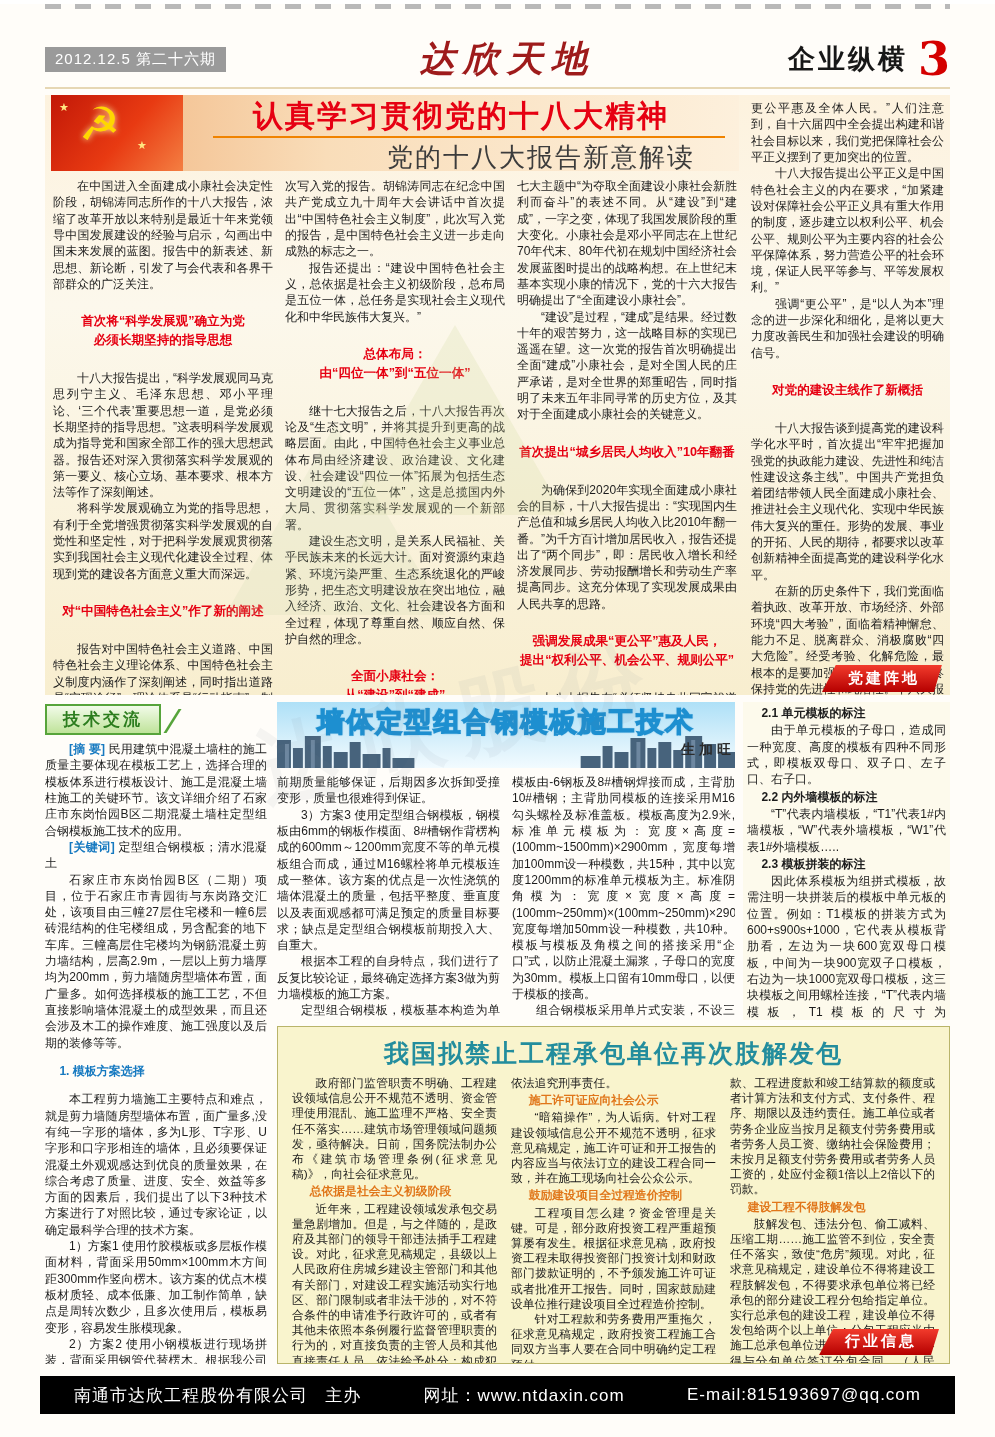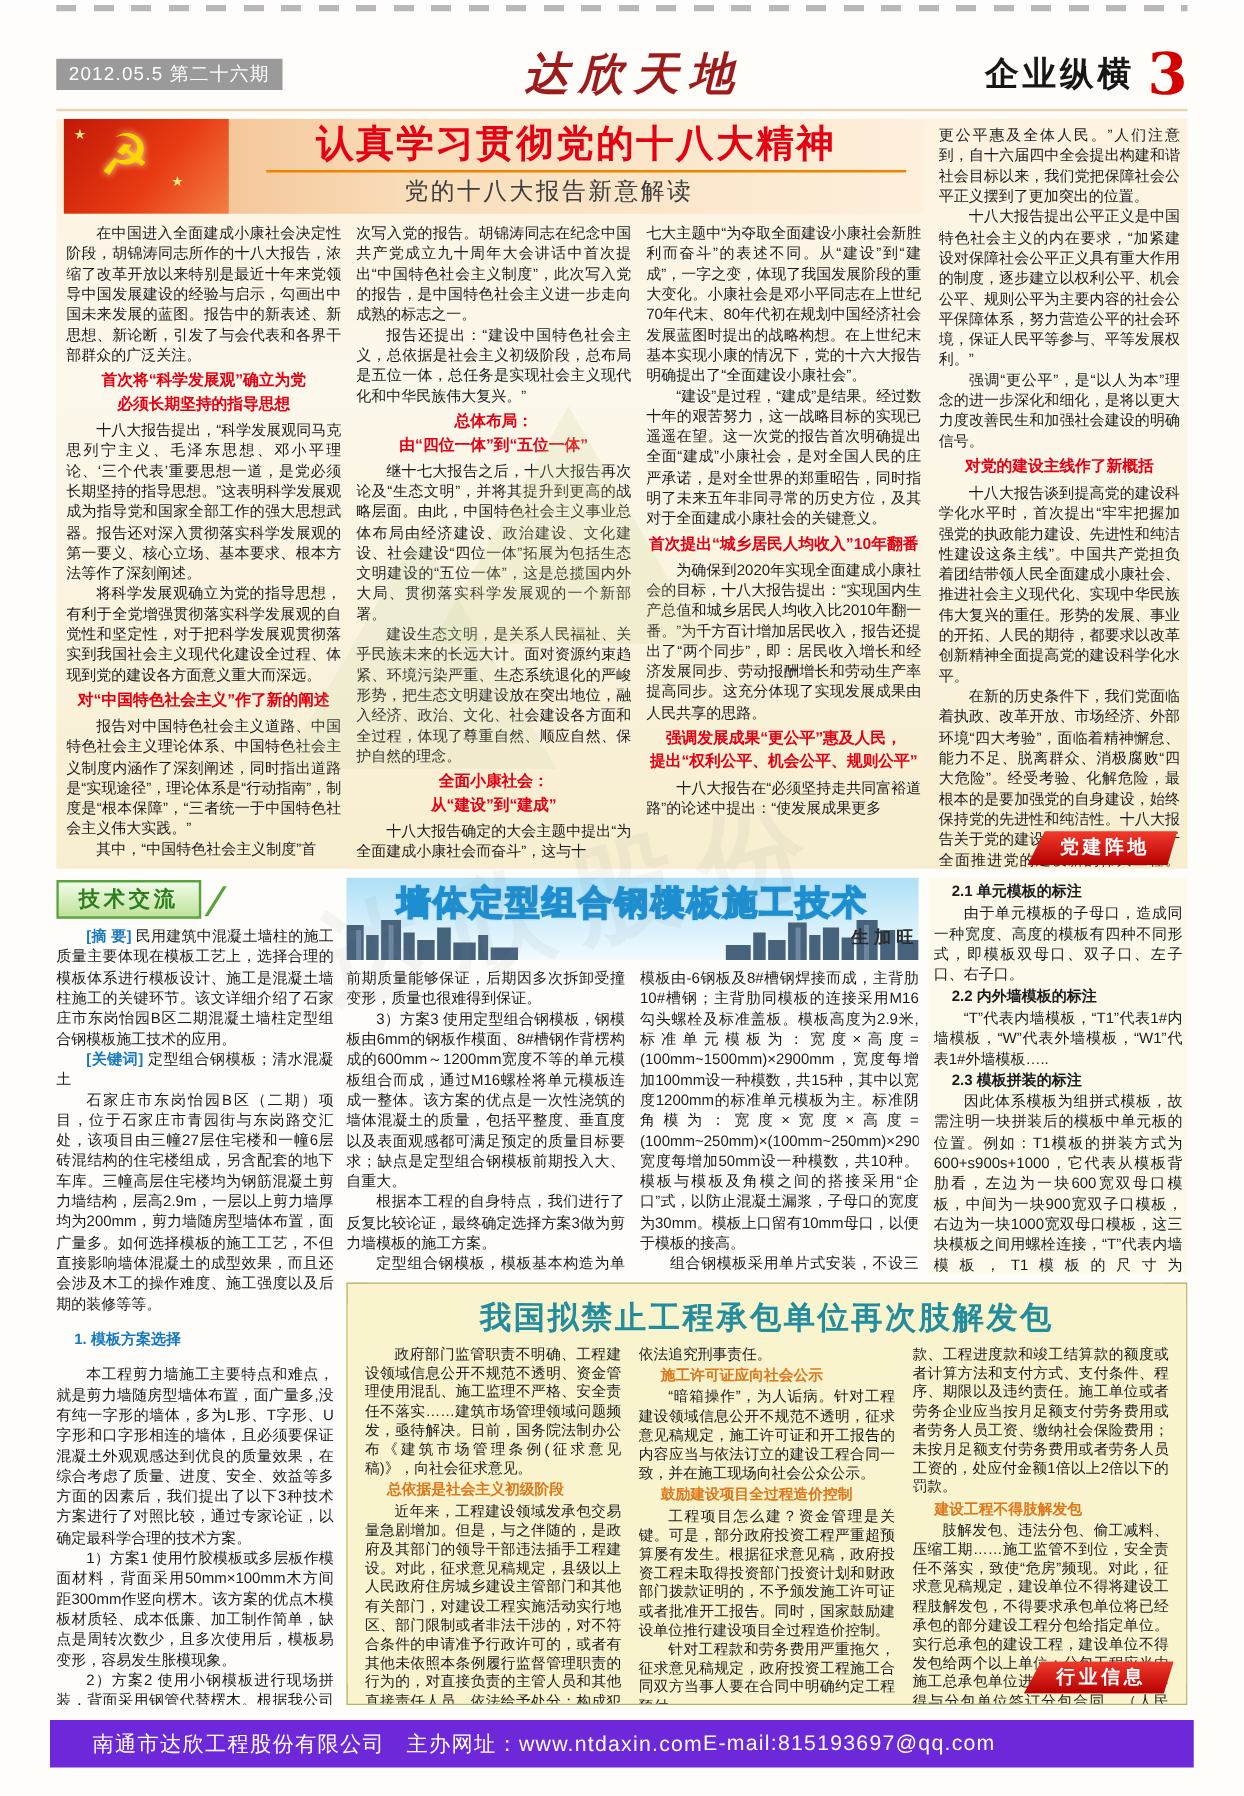--- a/index.html
+++ b/index.html
@@ -21,30 +21,30 @@
   .main-article{margin:6px 45px 0;height:600px;background:linear-gradient(180deg,#fdf2de 0%,#fcf8ec 35%,#f8eecf 100%);position:relative;overflow:hidden;padding:0 6px;box-sizing:border-box;}
   .main-grid{display:flex;height:100%;}
   .left-three{width:688px;display:flex;flex-direction:column;}
   .banner{height:76px;display:flex;background:linear-gradient(90deg,#f0b27c 0%,#f9ddb9 40%,#fdf0dc 100%);position:relative;overflow:hidden;flex:none;}
   .flag{width:132px;height:100%;background:linear-gradient(130deg,#c21807 0%,#e83a12 55%,#f47f42 100%);position:relative;flex:none;}
   .flag .emblem{position:absolute;left:28px;top:2px;font-size:46px;color:#ffd700;text-shadow:0 0 6px #fff3a0;}
   .flag .star{position:absolute;color:#ffe680;font-size:11px;}
   .banner-text{flex:1;text-align:center;padding-top:3px;}
   .main-title{color:#e60012;font-size:30px;font-weight:bold;letter-spacing:2px;line-height:1.2;}
   .title-rule{border:none;border-top:2px solid #f08300;margin:2px 14px 2px 30px;}
-  .main-subtitle{color:#3c3c3c;font-size:19px;letter-spacing:2px;padding-right:44px;}
+  .main-subtitle{color:#3c3c3c;font-size:26px;letter-spacing:2px;text-align:right;padding-right:44px;}
   .three-cols{display:flex;gap:12px;padding:7px 2px 0 2px;flex:1;overflow:hidden;}
   .ncol{flex:1;overflow:hidden;}
   .col4{flex:1;margin-left:12px;padding-top:5px;position:relative;overflow:hidden;}
 
   .coltext{font-size:12px;line-height:1.36;text-align:justify;color:#1c1c1c;}
   .blk{margin:0;}
   .blk-p{text-indent:2em;}
   .blk-c{text-indent:0;}
-  .blk-h{color:#e60012;font-weight:bold;text-align:center;font-size:12.6px;line-height:1.5;margin:3px 0;white-space:pre-line;text-indent:0;}
+  .blk-h{color:#e60012;font-weight:bold;text-align:center;font-size:12.6px;line-height:1.5;margin:20px 0;white-space:pre-line;text-indent:0;}
   .blk-hb{color:#1679c0;font-weight:bold;text-indent:1.2em;margin:12px 0;}
   .blk-hd{font-weight:bold;text-indent:1.2em;margin:1px 0;}
   .blk-ho{color:#e0761a;font-weight:bold;text-indent:1.5em;margin:2px 0;}
   .kw{color:#1679c0;font-weight:bold;}
 
   .ribbon-red{position:absolute;bottom:3px;right:2px;background:linear-gradient(180deg,#f23b2c,#b50000);color:#fff;font-weight:bold;font-size:15px;letter-spacing:3px;padding:3px 22px 4px 26px;clip-path:polygon(14px 0,100% 0,calc(100% - 8px) 100%,0 100%);text-indent:0;}
   .ribbon-red:before{content:"";}
 
   
   .middle{margin:7px 45px 0;display:flex;gap:10px;height:662px;overflow:hidden;}
@@ -65,37 +65,37 @@
   .ybox-title{text-align:center;color:#238d9d;font-size:25px;font-weight:bold;letter-spacing:2px;margin:2px 0 6px;}
   .ybox-cols{display:flex;gap:14px;overflow:hidden;}
   .ybox .coltext{font-size:11.8px;line-height:1.29;}
   .corner{position:absolute;width:16px;height:16px;border:0 double #8f8a45;}
   .c-tl{left:-4px;top:-4px;border-left:4px double #8f8a45;border-top:4px double #8f8a45;}
   .c-tr{right:-4px;top:-4px;border-right:4px double #8f8a45;border-top:4px double #8f8a45;}
   .c-bl{left:-4px;bottom:-4px;border-left:4px double #8f8a45;border-bottom:4px double #8f8a45;}
   .c-br{right:-4px;bottom:-4px;border-right:4px double #8f8a45;border-bottom:4px double #8f8a45;}
 
   
-  .footer{margin:12px 40px 0;height:38px;background:#6d28d9;color:#fff;display:flex;align-items:center;padding:0 34px;font-size:17px;}
+  .footer{margin:12px 40px 0;height:38px;background:#000000;color:#fff;display:flex;align-items:center;justify-content:space-between;padding:0 34px;font-size:17px;}
   .footer span{letter-spacing:1px;}
 
   
   .wm{position:absolute;pointer-events:none;}
   .wm-tri{width:0;height:0;border-left:110px solid transparent;border-right:110px solid transparent;border-bottom:190px solid rgba(205,213,150,0.20);}
   .wm-txt{font-size:86px;color:rgba(110,125,140,0.07);font-weight:bold;transform:rotate(-14deg);letter-spacing:18px;white-space:nowrap;}
 </style>
 </head>
 <body>
 
 <div class="page">
 
   <div class="marks"></div>
 
   <div class="header">
-    <div class="date-box">2012.05.5 第二十六期</div>
+    <div class="date-box">2012.12.5 第二十六期</div>
     <div class="masthead">达欣天地</div>
     <div class="section-wrap">
       <span class="section-name">企业纵横</span>
       <span class="page-num">3</span>
     </div>
   </div>
 
   <div class="main-article">
     <div class="wm wm-tri" style="left:300px;top:230px;"></div>
     <div class="wm wm-tri" style="left:180px;top:330px;border-bottom-color:rgba(190,205,160,0.15);"></div>

